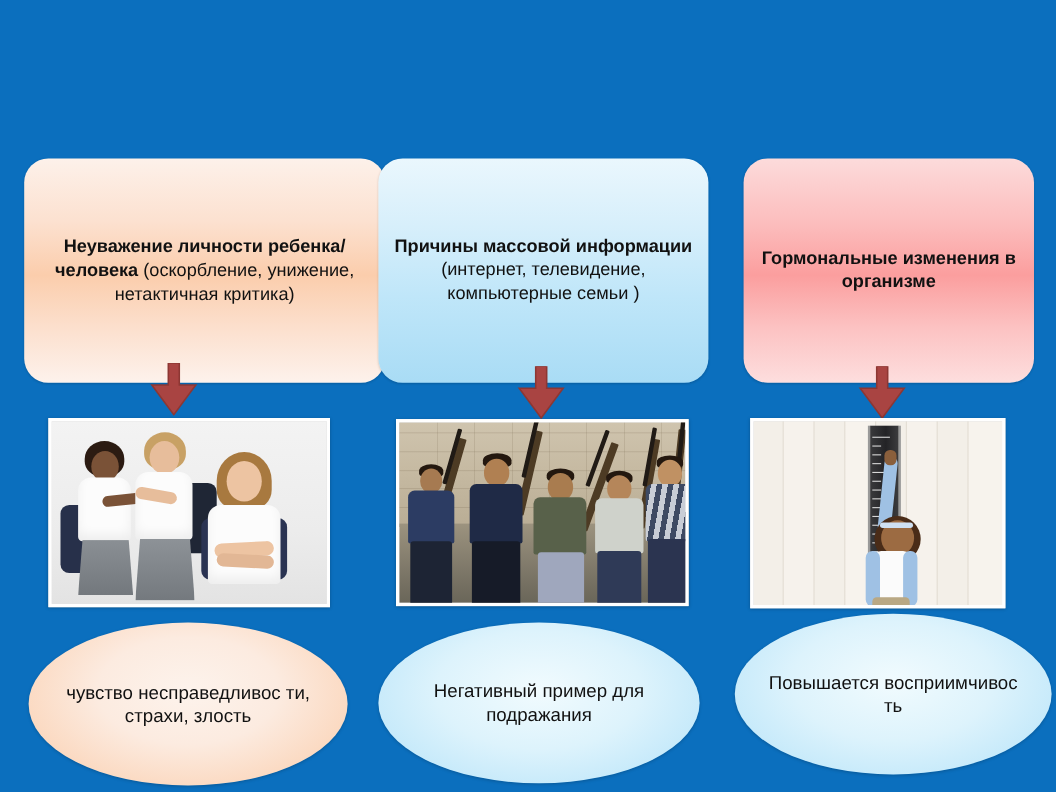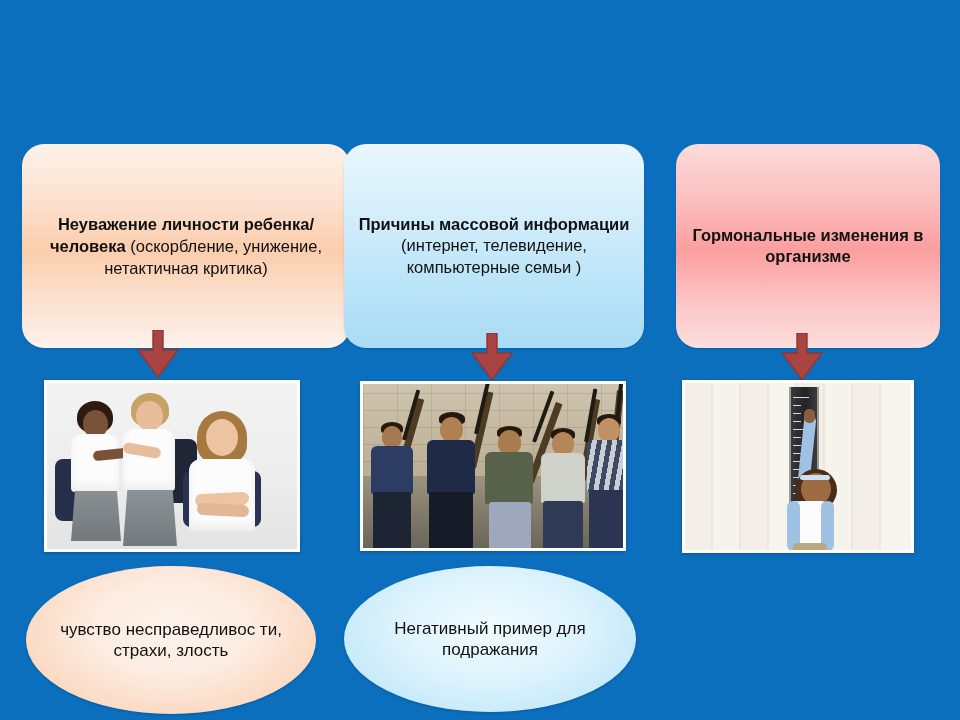--- a/index.html
+++ b/index.html
@@ -365,14 +365,17 @@
       </div>
     </div>
   </div>
 
   <div class="oval" id="oval-1">
     <div class="oval-text">чувство несправедливос ти, страхи, злость</div>
   </div>
   <div class="oval" id="oval-2">
     <div class="oval-text">Негативный пример для подражания</div>
   </div>
+  <div class="oval" id="oval-3">
+    <div class="oval-text">Повышается восприимчивос ть</div>
+  </div>
 
 </div>
 
 </body></html>

